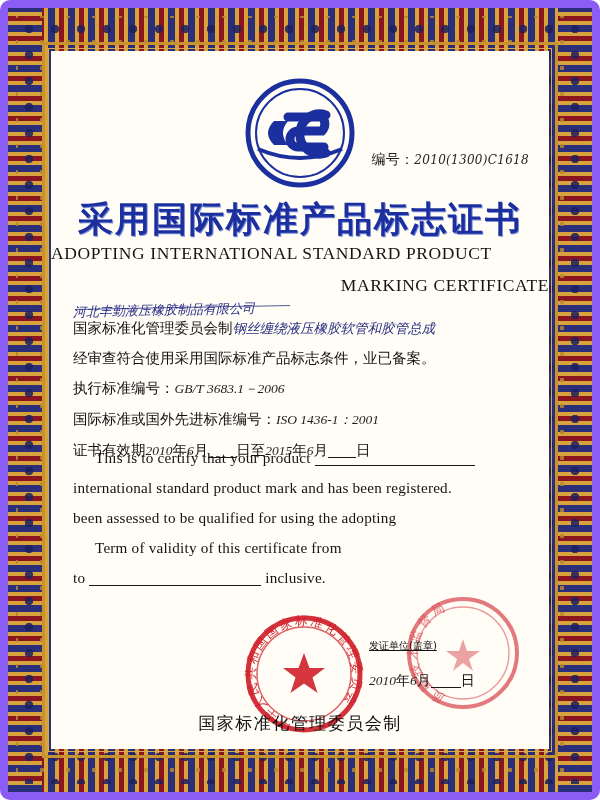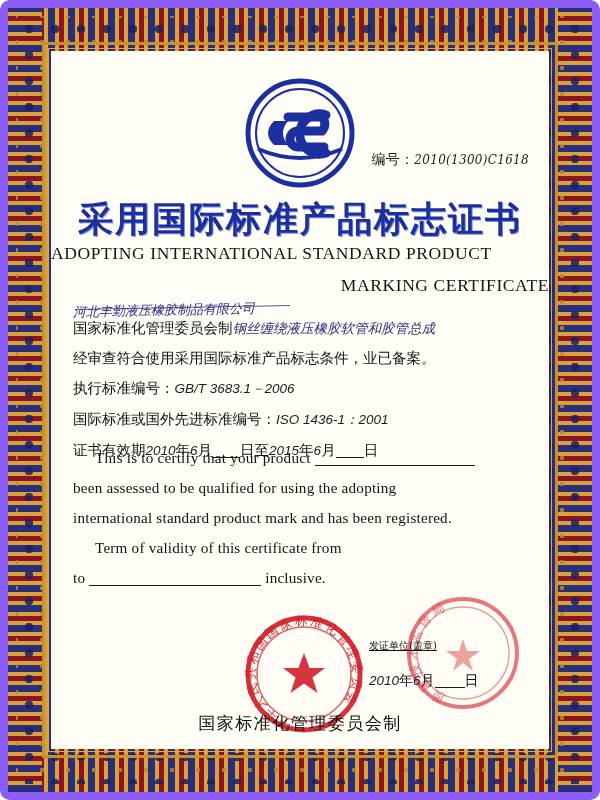--- a/index.html
+++ b/index.html
@@ -162,21 +162,21 @@
   }
   .line { position: relative; white-space: nowrap; }
   .hand-blue {
     font-family: "DejaVu Serif", serif;
     color: #2a2f80;
     font-style: italic;
     font-size: 13.5px;
     letter-spacing: 0;
   }
   .hand-dark {
-    font-family: Liberation Sans, sans-serif;
+    font-family: Liberation Serif, serif;
     color: #1d1d1d;
     font-style: italic;
     font-size: 13.5px;
   }
   .handwriting-overlay {
     position: absolute;
     top: -18px;
     left: 0;
     width: 230px;
     font-family: "DejaVu Serif", serif;
@@ -315,24 +315,24 @@
         <span>证书有效期</span><span class="hand-dark">2010</span><span>年</span><span class="hand-dark">6</span><span>月</span><span class="ul" style="width:28px"></span><span>日</span><span>至</span><span class="hand-dark">2015</span><span>年</span><span class="hand-dark">6</span><span>月</span><span class="ul" style="width:28px"></span><span>日</span>
       </div>
     </div>
 
     <div class="body-en">
       <p class="indent">
         <span>This is to certify that your product</span>
         <span class="ul" style="width:160px"></span>
       </p>
       <p>
+        <span>international standard product mark and has been registered.</span>
+      </p>
+      <p>
         <span>been assessed to be qualified for using the adopting</span>
-      </p>
-      <p>
-        <span>international standard product mark and has been registered.</span>
       </p>
       <p class="indent" style="">
         <span>Term of validity of this certificate from</span>
       </p>
       <p>
         <span>to</span>
         <span class="ul" style="width:172px"></span>
         <span>inclusive.</span>
       </p>
     </div>

